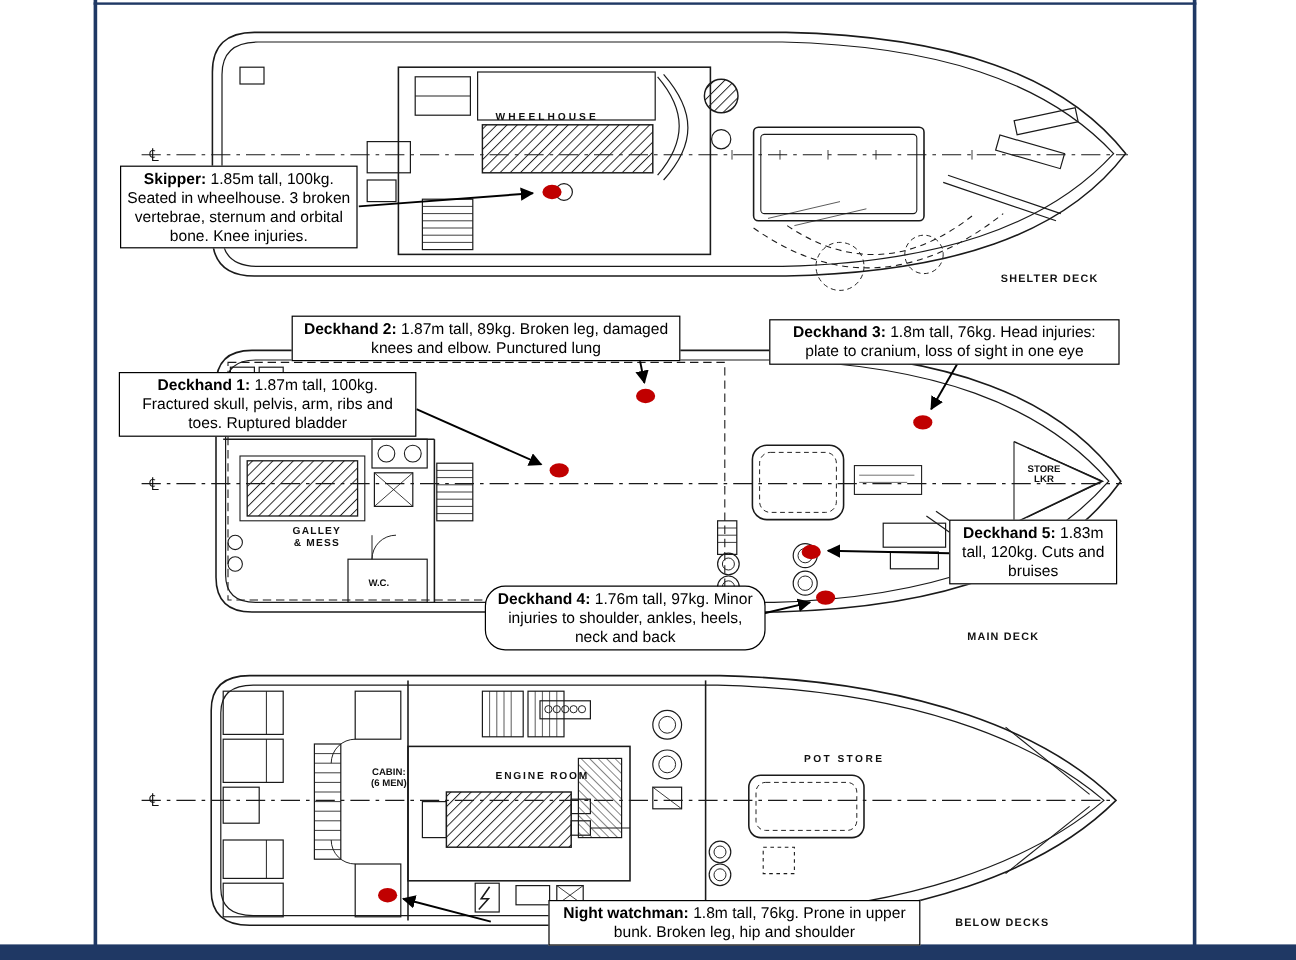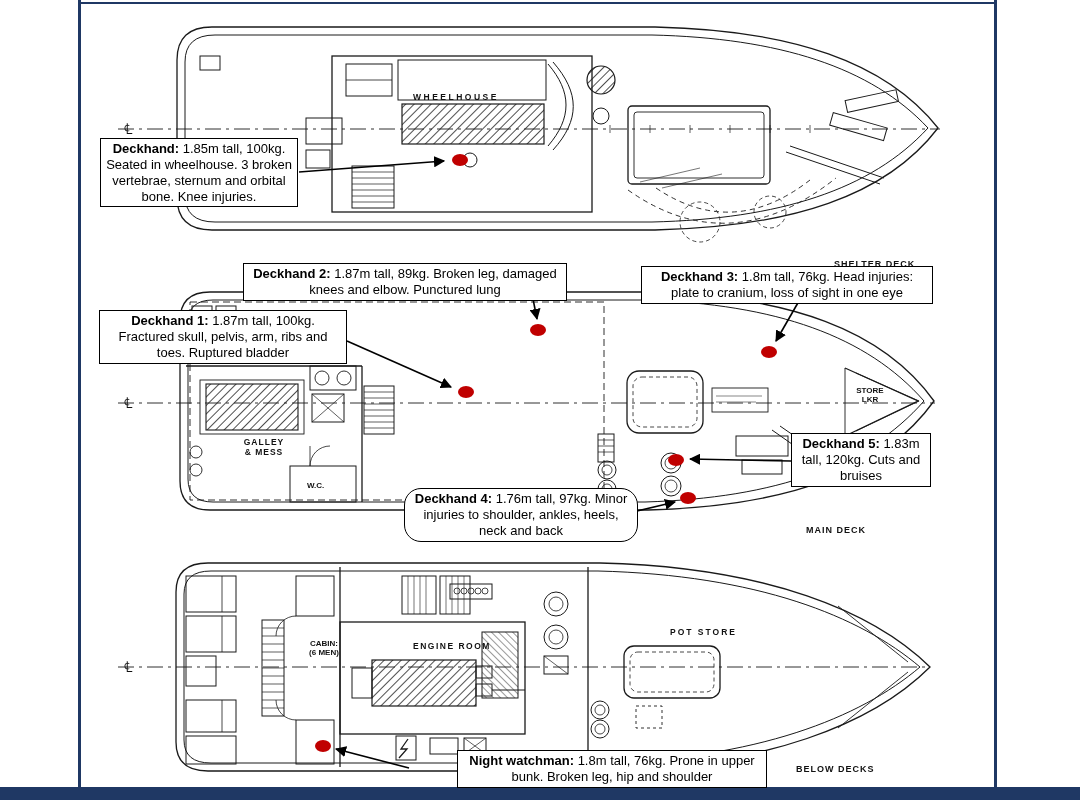--- a/index.html
+++ b/index.html
@@ -42,21 +42,21 @@
                white-space:nowrap; font-size:8.5px; }
   .two { text-align:center; }
   #lbl-wheelhouse  { left:413px; top:92px;  letter-spacing:2.5px; }
   #lbl-galley      { left:234px; top:437px; width:60px; letter-spacing:1px; }
   #lbl-wc          { left:307px; top:481px; font-size:8px; }
   #lbl-bait        { left:848px; top:386px; width:44px; font-size:8px; }
   #lbl-cabin       { left:296px; top:639px; width:56px; font-size:8px; }
   #lbl-engine      { left:393px; top:641px; letter-spacing:1.5px;padding-left:20px; }
   #lbl-potstore    { left:670px; top:627px; letter-spacing:2px; }
   .deckname        { font-size:9px; letter-spacing:1px; }
-  #lbl-shelterdeck { left:834px; top:227px;margin-top:32px; }
+  #lbl-shelterdeck { left:834px; top:227px; }
   #lbl-maindeck    { left:806px; top:525px; }
   #lbl-belowdecks  { left:796px; top:764px; }
 </style>
 </head>
 <body>
 
 <div class="page">
 
   <div class="frame-top"></div>
   <div class="frame-left"></div>
@@ -315,21 +315,21 @@
 
   <div class="dot" id="dot-skipper"></div>
   <div class="dot" id="dot-deckhand2"></div>
   <div class="dot" id="dot-deckhand3"></div>
   <div class="dot" id="dot-deckhand1"></div>
   <div class="dot" id="dot-deckhand5"></div>
   <div class="dot" id="dot-deckhand4"></div>
   <div class="dot" id="dot-nightwatch"></div>
 
   <div class="callout" id="ann-skipper">
-    <b>Deckhand:</b>
+    <b>Skipper:</b>
     <span>1.85m tall, 100kg. Seated in wheelhouse. 3 broken vertebrae, sternum and orbital bone. Knee injuries.</span>
   </div>
   <div class="callout" id="ann-deckhand2">
     <b>Deckhand 2:</b>
     <span>1.87m tall, 89kg. Broken leg, damaged knees and elbow. Punctured lung</span>
   </div>
   <div class="callout" id="ann-deckhand3">
     <b>Deckhand 3:</b>
     <span>1.8m tall, 76kg. Head injuries: plate to cranium, loss of sight in one eye</span>
   </div>

